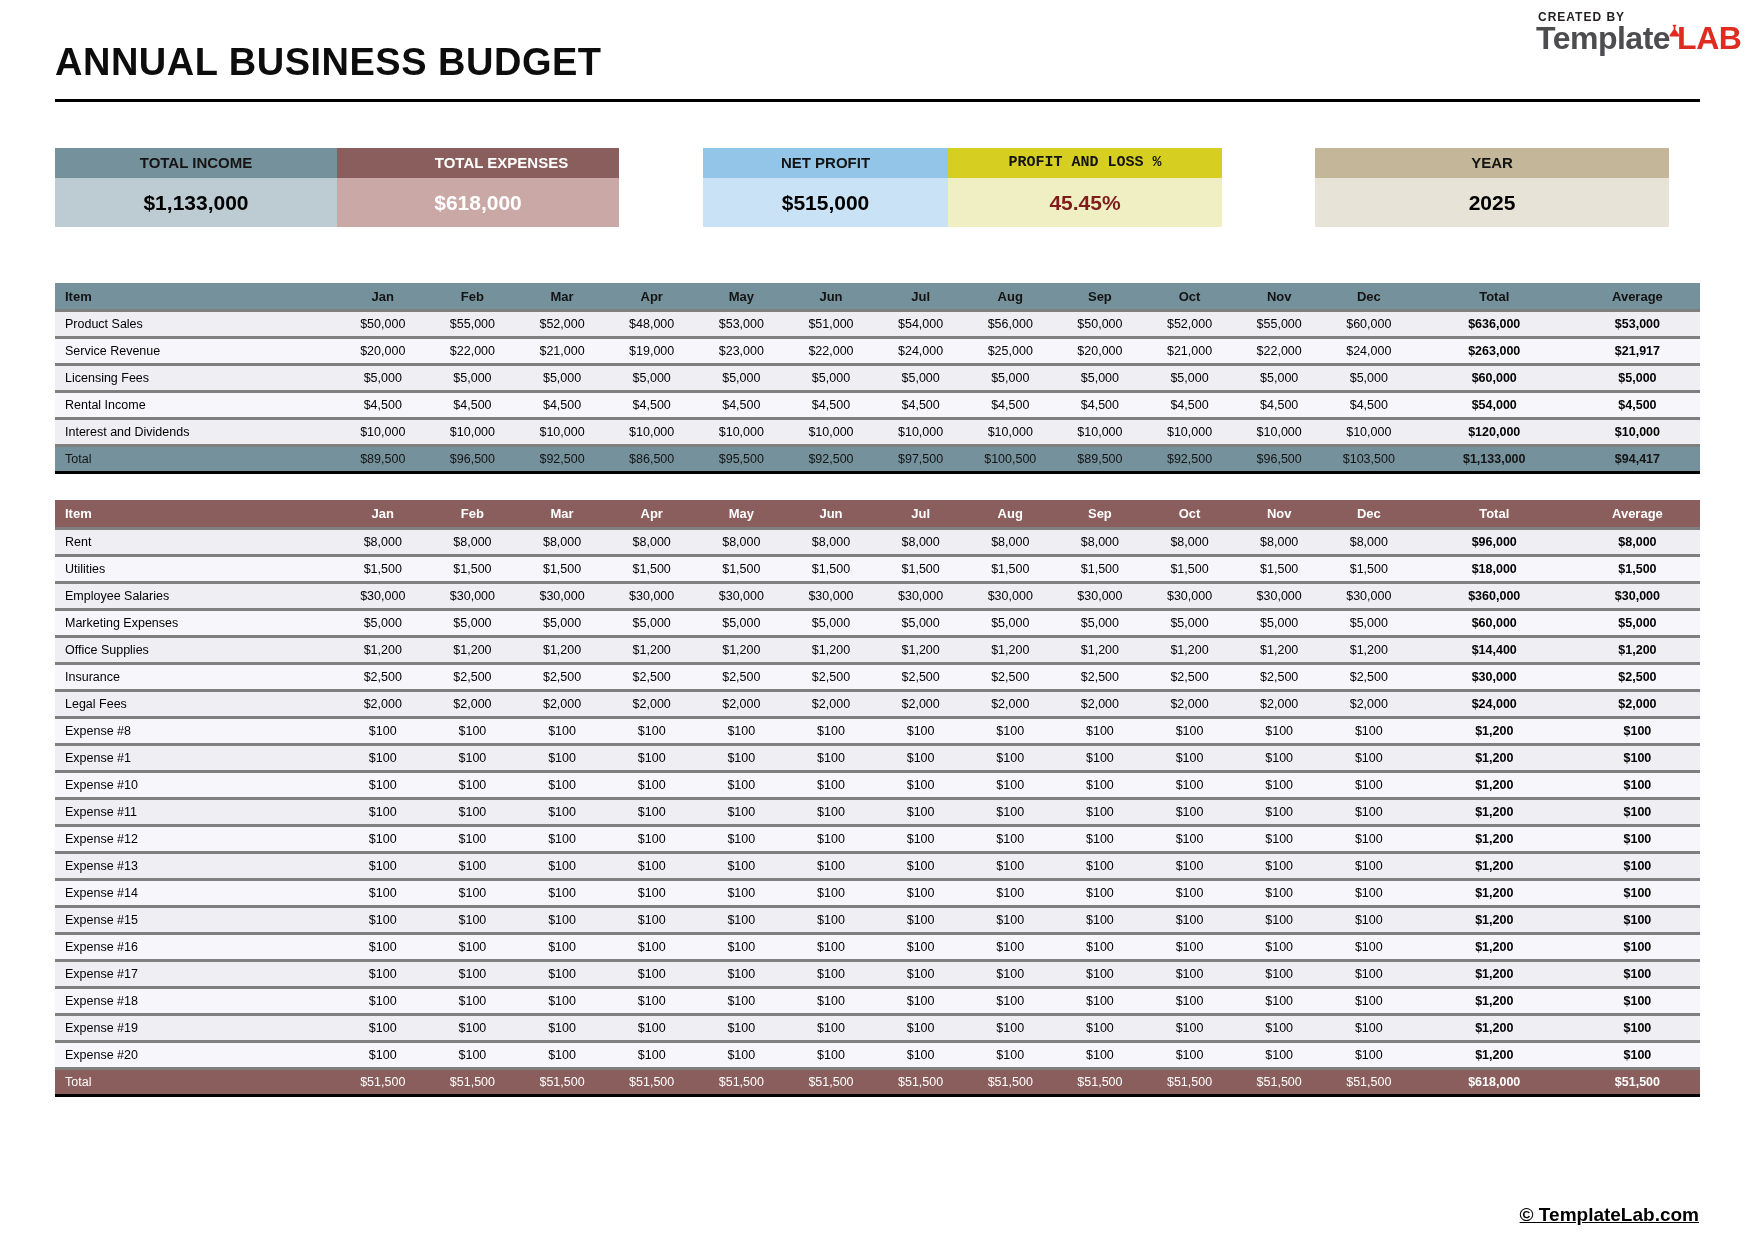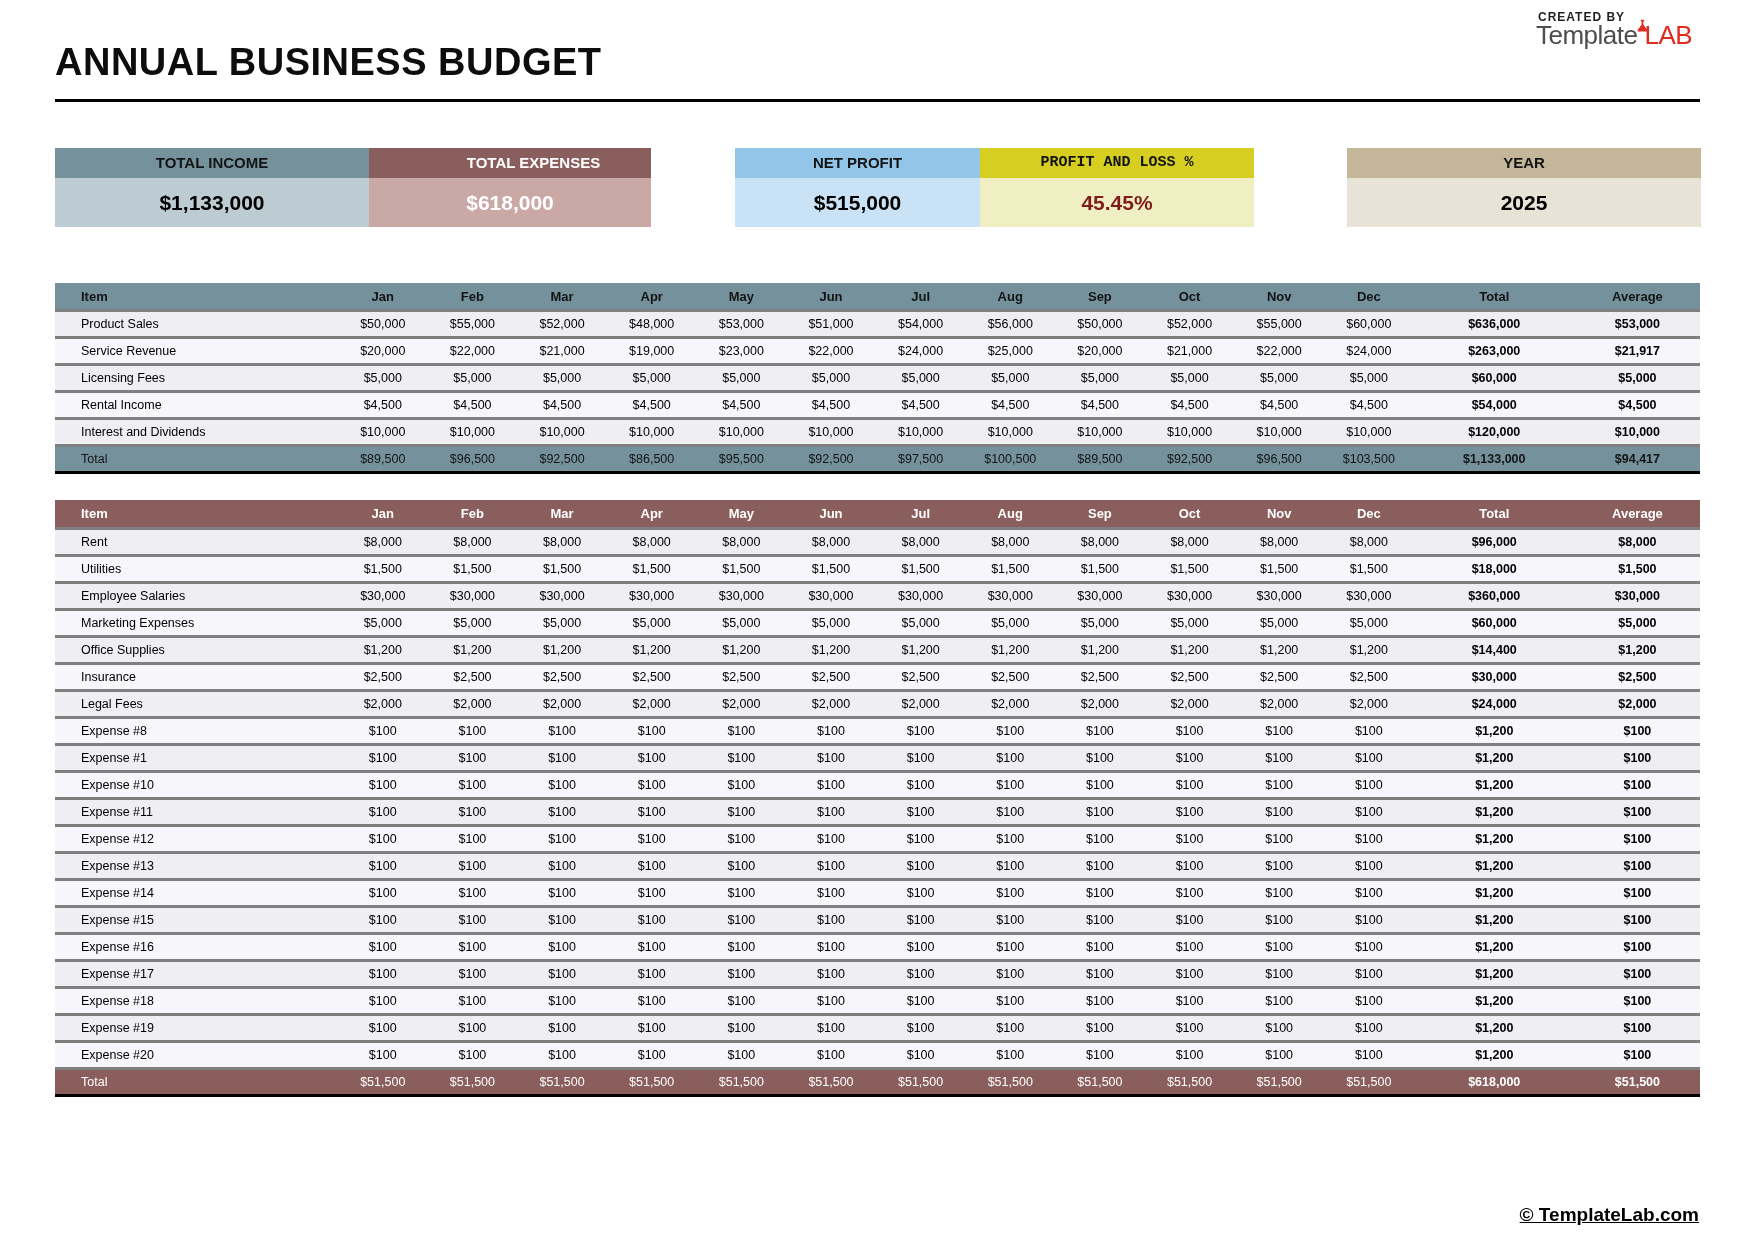--- a/index.html
+++ b/index.html
@@ -19,29 +19,29 @@
     font-size:38px; font-weight:bold; letter-spacing:.5px;
     color:#0d0d0d; margin:0; line-height:1.1;
   }
   .title-rule { height:3px; background:#000; margin-top:15px; }
 
   .logo { position:absolute; top:10px; right:-26px; width:190px; text-align:left; }
   .logo .created-by {
     font-size:12px; font-weight:bold; letter-spacing:1px; color:#231f20;
     margin-left:2px; margin-bottom:-2px;
   }
-  .logo .brand { font-size:26px; font-weight:normal; line-height:1; white-space:nowrap; }
+  .logo .brand { font-size:32px; font-weight:bold; line-height:1; white-space:nowrap; }
   .logo .brand-template { color:#4d4d4f; letter-spacing:-.5px; }
   .logo .brand-lab { color:var(--brand-red); letter-spacing:-.5px; }
   .logo .flask { position:relative; top:-12px; left:1px; margin:0 -2px; }
 
   
   .cards { display:flex; margin-top:46px; }
   .card { flex:none; }
-  .card-income   { width:314px; }
+  .card-income   { width:282px; }
   .card-expense  { width:282px; }
   .card-profit   { width:245px; margin-left:84px; }
   .card-pl       { width:274px; }
   .card-year     { width:354px; margin-left:93px; }
   .card-header {
     height:30px; line-height:30px; text-align:center;
     font-size:15px; font-weight:bold;
   }
   .card-value {
     height:49px; line-height:49px; text-align:center;
@@ -69,21 +69,21 @@
   col.col-item  { width:17.2%; }
   col.col-month { width:5.45%; }
   col.col-total { width:9.8%;  }
   col.col-avg   { width:7.6%;  }
 
   .budget-table th, .budget-table td {
     font-size:12.5px; padding:0 4px; height:27px;
     text-align:center; white-space:nowrap; overflow:hidden;
   }
   .budget-table th:first-child, .budget-table td:first-child {
-    text-align:left; padding-left:26px;
+    text-align:left; padding-left:10px;
   }
   .budget-table thead th { height:28px; font-weight:bold; font-size:13px; }
   .income-table  thead th { background:var(--income-header); color:#141414; }
   .expense-table thead th { background:var(--expense-header); color:#ffffff; }
 
   .budget-table tbody tr { border-top:3px solid var(--separator); }
   .budget-table tbody tr:nth-child(odd)  { background:var(--row-a); }
   .budget-table tbody tr:nth-child(even) { background:var(--row-b); }
 
   .budget-table tfoot tr { border-top:3px solid var(--separator); }

